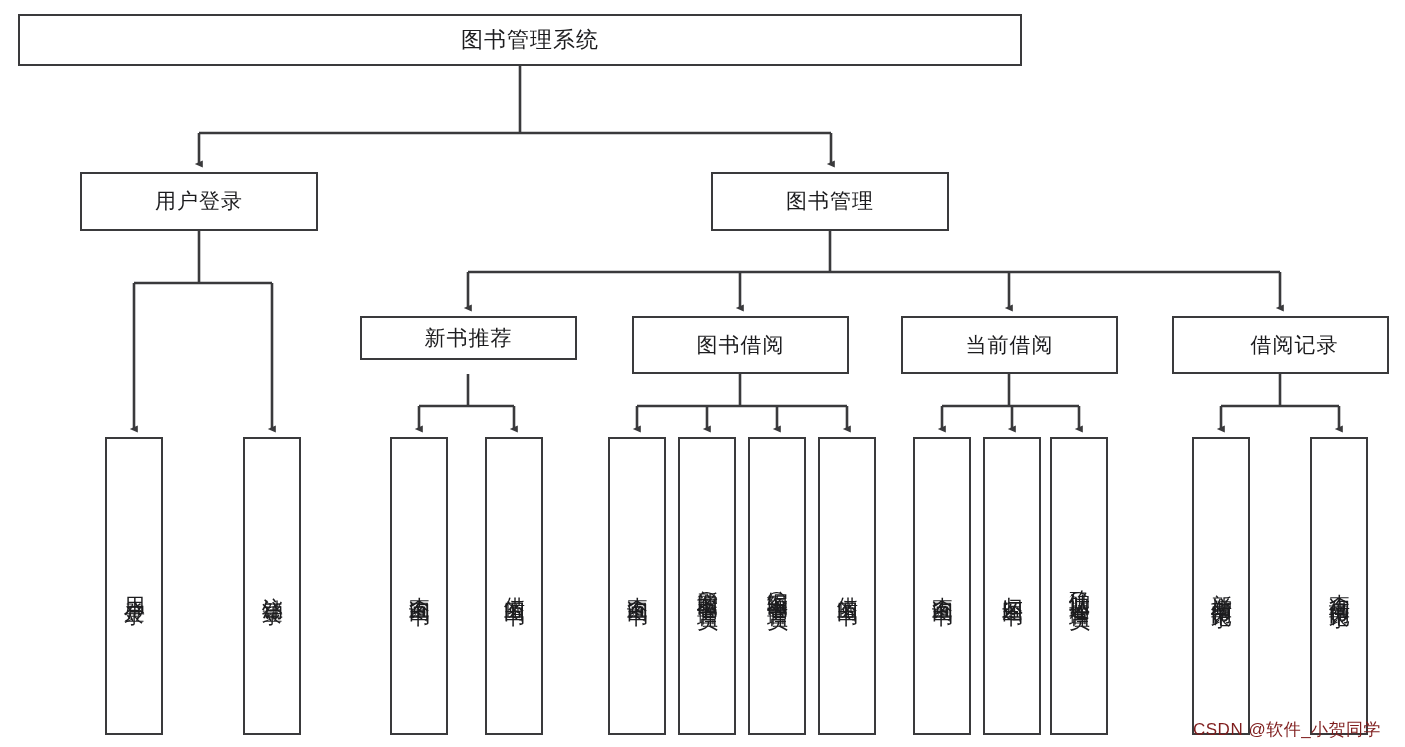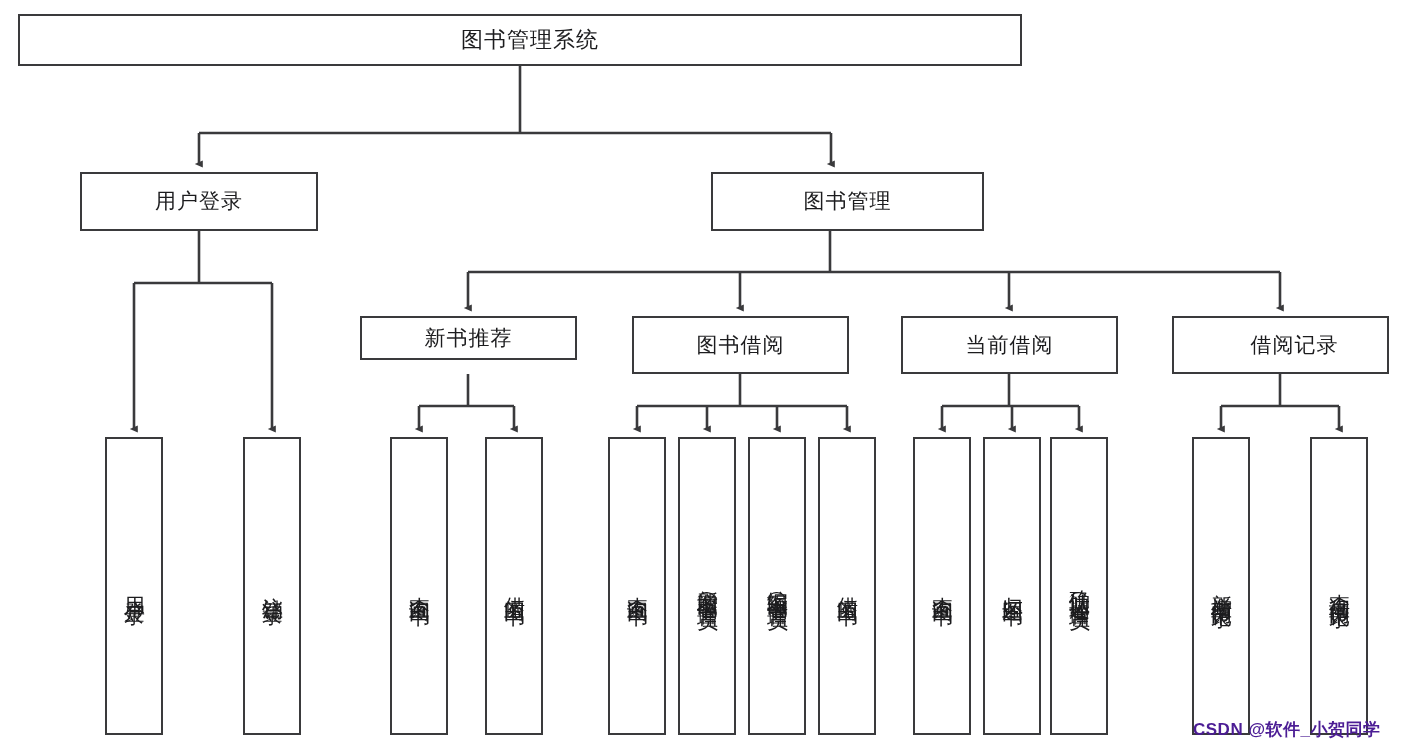--- a/index.html
+++ b/index.html
@@ -50,25 +50,24 @@
     text-orientation: upright;
     letter-spacing: 3px;
     font-size: 21px;
     white-space: normal;
     max-height: 280px;
   }
   .node.root .node-label { font-size: 22px; }
   .watermark {
     position: absolute;
     font-size: 17px;
-    color: #4c1d95;
+    color: #7f1d1d;
     white-space: nowrap;
     z-index: 5;
     letter-spacing: 0.5px;
-    font-weight: bold;
   }
 </style>
 </head>
 <body>
 
 <div id="diagram-root">
 
   <svg id="edge-layer" viewBox="0 0 1405 747" xmlns="http://www.w3.org/2000/svg">
     <defs>
       <marker id="arrow" markerWidth="9" markerHeight="9" refX="4.2" refY="4.2" orient="auto" markerUnits="userSpaceOnUse">
@@ -119,21 +118,21 @@
     </g>
   </svg>
 
   <div class="node root" style="left:18px;top:14px;width:1004px;height:52px;padding-left:20px;">
     <span class="node-label">图书管理系统</span>
   </div>
 
   <div class="node" style="left:80px;top:172px;width:238px;height:59px;">
     <span class="node-label">用户登录</span>
   </div>
-  <div class="node" style="left:711px;top:172px;width:273px;height:59px;">
+  <div class="node" style="left:711px;top:172px;width:238px;height:59px;">
     <span class="node-label">图书管理</span>
   </div>
 
   <div class="node" style="left:360px;top:316px;width:217px;height:44px;">
     <span class="node-label">新书推荐</span>
   </div>
   <div class="node" style="left:901px;top:316px;width:217px;height:58px;">
     <span class="node-label">当前借阅</span>
   </div>
   <div class="node" style="left:632px;top:316px;width:217px;height:58px;">

